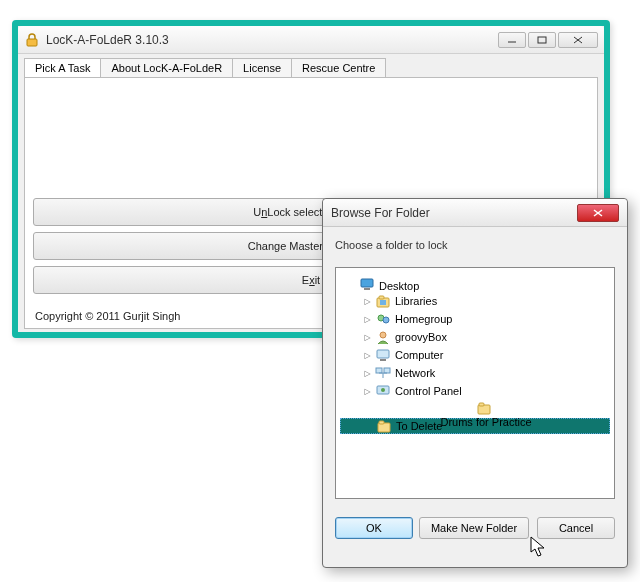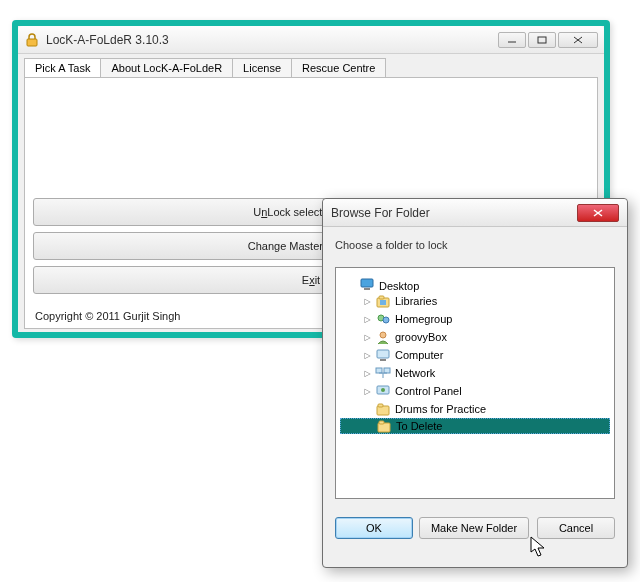--- a/index.html
+++ b/index.html
@@ -181,21 +181,21 @@
         <div class="tree-item" style="padding-left: 22px;">
           <span class="expander">▷</span>
           <span class="tree-icon">
             <svg width="16" height="16">
               <rect x="2" y="3" width="12" height="8" rx="1" fill="#cae4f5" stroke="#6a9ac0"></rect>
               <circle cx="8" cy="7" r="2" fill="#5aa050"></circle>
             </svg>
           </span>
           <span>Control Panel</span>
         </div>
-        <div class="tree-item" style="padding-left: 22px;">
+        <div class="tree-item" style="padding-left: 22px; flex-direction: column;">
           <span class="expander"></span>
           <span class="tree-icon">
             <svg width="16" height="16">
               <rect x="2" y="5" width="12" height="9" rx="1" fill="#f7dc8c" stroke="#c9a33a"></rect>
               <rect x="3" y="3" width="5" height="3" rx="1" fill="#f7dc8c" stroke="#c9a33a"></rect>
             </svg>
           </span>
           <span>Drums for Practice</span>
         </div>
         <div class="tree-item selected" style="padding-left: 22px;">

